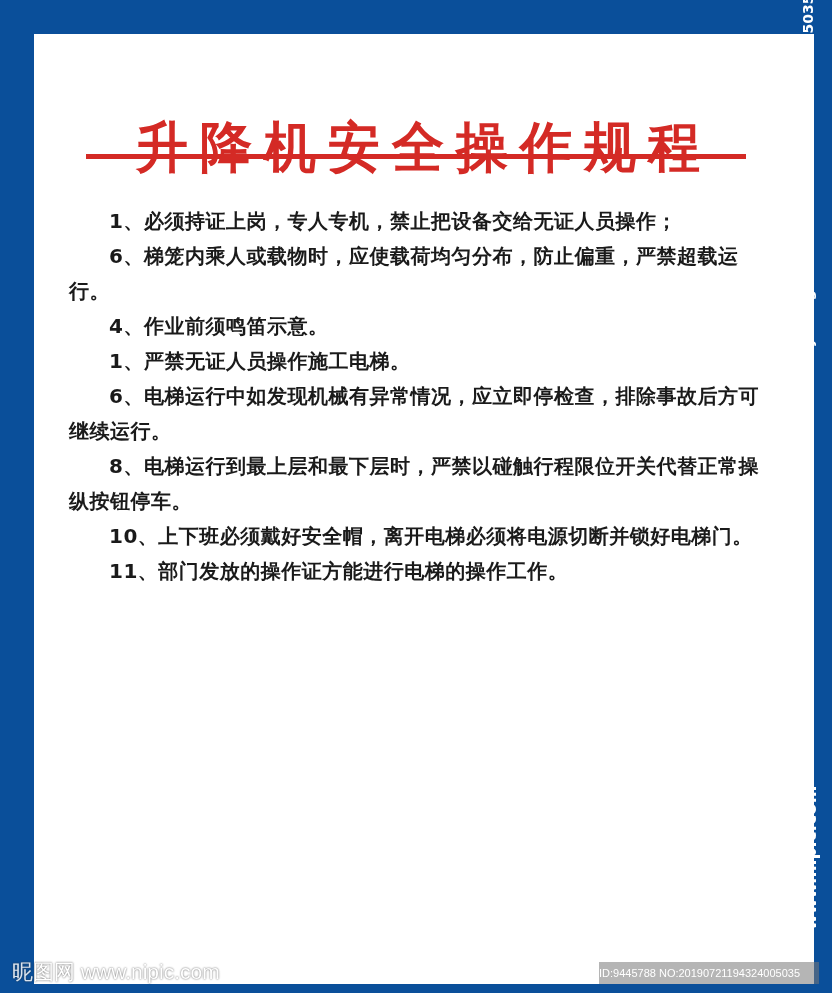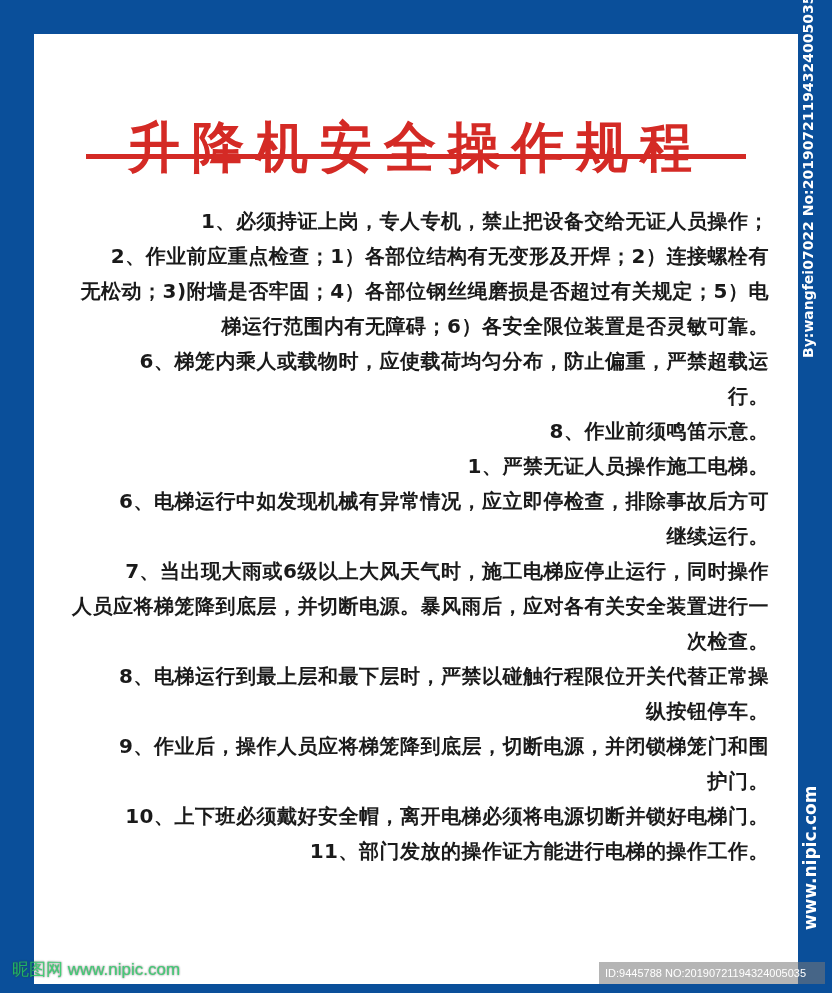--- a/index.html
+++ b/index.html
@@ -6,20 +6,21 @@
     body {
       width: 832px; height: 993px; overflow: hidden;
       background: #0a4f9a;
       position: relative;
       font-family: "DejaVu Sans", "Liberation Sans", sans-serif;
     }
     .panel {
       position: absolute; left: 34px; top: 34px;
       width: 764px; height: 950px;
       background: #ffffff;
+      padding-left: 16px;
     }
     .title {
       position: absolute; left: 0; right: 0; top: 78px;
       text-align: center;
       color: #d42a25;
       font-size: 52px; font-weight: bold;
       letter-spacing: 12px;
       line-height: 70px;
       transform: scaleY(1.05);
     }
@@ -29,67 +30,64 @@
       background: #d42a25;
     }
     .body {
       position: absolute; left: 35px; top: 170px;
       width: 700px;
       font-size: 20px; font-weight: bold;
       color: #1a1a1a;
       line-height: 35px;
       letter-spacing: 0.5px;
     }
-    .rule-item { text-indent: 2em; margin: 0; text-align: right; }
+    .rule-item { text-indent: 2em; margin: 0; }
     .watermark-side {
       position: absolute; left: 800px; top: 8px;
       width: 30px; height: 350px;
       color: #ffffff; font-size: 14px; font-weight: bold;
       writing-mode: vertical-rl; transform: rotate(180deg);
       text-align: left; white-space: nowrap;
     }
     .watermark-site {
       position: absolute; left: 800px; top: 790px;
       width: 30px; height: 140px;
       color: #ffffff; font-size: 17px; font-weight: bold;
       writing-mode: vertical-rl; transform: rotate(180deg);
       white-space: nowrap;
     }
     .watermark-logo {
       position: absolute; left: 12px; top: 958px;
-      color: #22c55e; font-size: 17px; opacity: 0.85;
+      color: #ffffff; font-size: 21px; opacity: 0.85;
       font-family: "Liberation Sans", sans-serif;
       text-shadow: 0 0 2px #333;
     }
     .watermark-id {
       position: absolute; left: 599px; top: 962px;
       width: 220px; height: 22px;
       background: rgba(120,120,120,0.55);
       color: #ffffff; font-size: 11px;
-      line-height: 22px; padding-left: 6px;
+      line-height: 22px; 
       font-family: "Liberation Sans Narrow", "Liberation Sans", sans-serif;
       white-space: nowrap; overflow: hidden;
     }
   </style>
 </head>
 <body>
 
 <div class="panel">
   <div class="title">升降机安全操作规程</div>
   <div class="title-rule"></div>
   <div class="body">
     <p class="rule-item">1、必须持证上岗，专人专机，禁止把设备交给无证人员操作；</p>
-    <p class="rule-item">2、作业前应重点检查；1）各部位结构有无变形及开焊；2）连接螺栓有无松动；3)附墙是否牢固；4）各部位钢丝绳磨损是否超过有关规定；5）电梯运行范围内有无障碍；6）各安全限位装置是否灵敏可靠。</p>
     <p class="rule-item">6、梯笼内乘人或载物时，应使载荷均匀分布，防止偏重，严禁超载运行。</p>
-    <p class="rule-item">8、作业前须鸣笛示意。</p>
+    <p class="rule-item">4、作业前须鸣笛示意。</p>
     <p class="rule-item">1、严禁无证人员操作施工电梯。</p>
     <p class="rule-item">6、电梯运行中如发现机械有异常情况，应立即停检查，排除事故后方可继续运行。</p>
-    <p class="rule-item">7、当出现大雨或6级以上大风天气时，施工电梯应停止运行，同时操作人员应将梯笼降到底层，并切断电源。暴风雨后，应对各有关安全装置进行一次检查。</p>
     <p class="rule-item">8、电梯运行到最上层和最下层时，严禁以碰触行程限位开关代替正常操纵按钮停车。</p>
-    <p class="rule-item">9、作业后，操作人员应将梯笼降到底层，切断电源，并闭锁梯笼门和围护门。</p>
     <p class="rule-item">10、上下班必须戴好安全帽，离开电梯必须将电源切断并锁好电梯门。</p>
     <p class="rule-item">11、部门发放的操作证方能进行电梯的操作工作。</p>
   </div>
 </div>
 
 <div class="watermark-side">By:wangfei07022 No:20190721194324005035</div>
 <div class="watermark-site">www.nipic.com</div>
 <div class="watermark-logo">昵图网 www.nipic.com</div>
 <div class="watermark-id">ID:9445788 NO:20190721194324005035</div>
 

